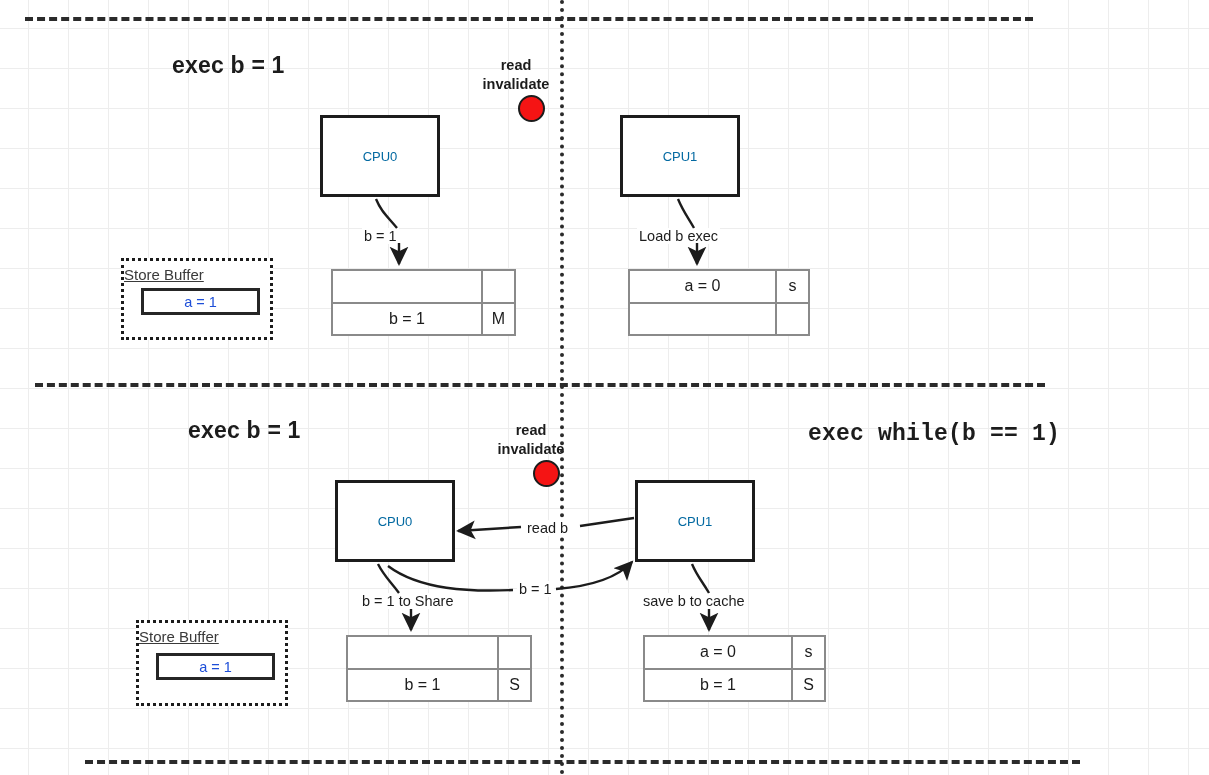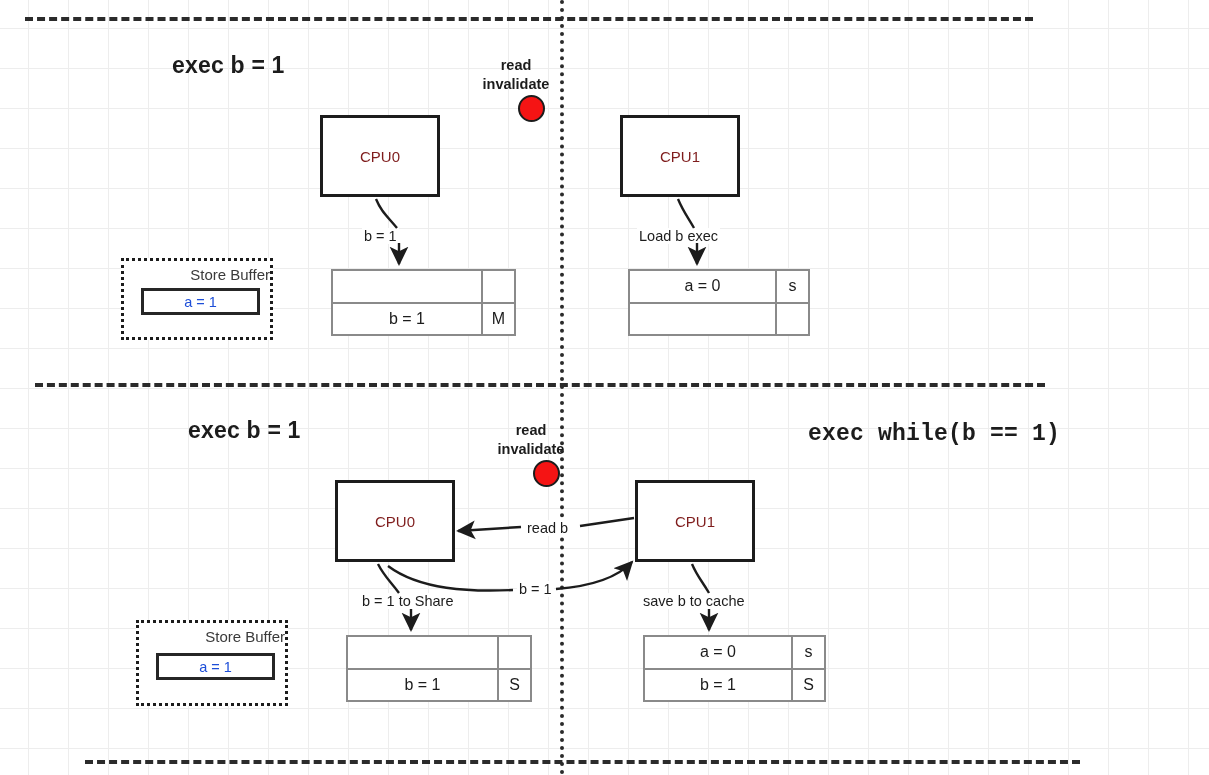--- a/index.html
+++ b/index.html
@@ -68,38 +68,39 @@
 
   
   .cpu-box {
     position: absolute;
     border: 3px solid #1c1c1c;
     background: #ffffff;
     box-sizing: border-box;
     display: flex;
     align-items: center;
     justify-content: center;
-    font-size: 15px;
-    color: #7f1d1d;
+    font-size: 13px;
+    color: #0369a1;
   }
 
   
   .store-buffer {
     position: absolute;
     border: 3px dotted #1c1c1c;
     background: #ffffff;
     box-sizing: border-box;
   }
   .store-buffer .sb-title {
     position: absolute;
     left: 0; right: 0;
     top: 5px;
-    text-align: right;
+    text-align: left;
     font-size: 15px;
     color: #3a3a3a;
+    text-decoration: underline;
   }
   .sb-entry {
     position: absolute;
     border: 3px solid #262626;
     background: #ffffff;
     box-sizing: border-box;
     display: flex;
     align-items: center;
     justify-content: center;
     font-size: 14.5px;

